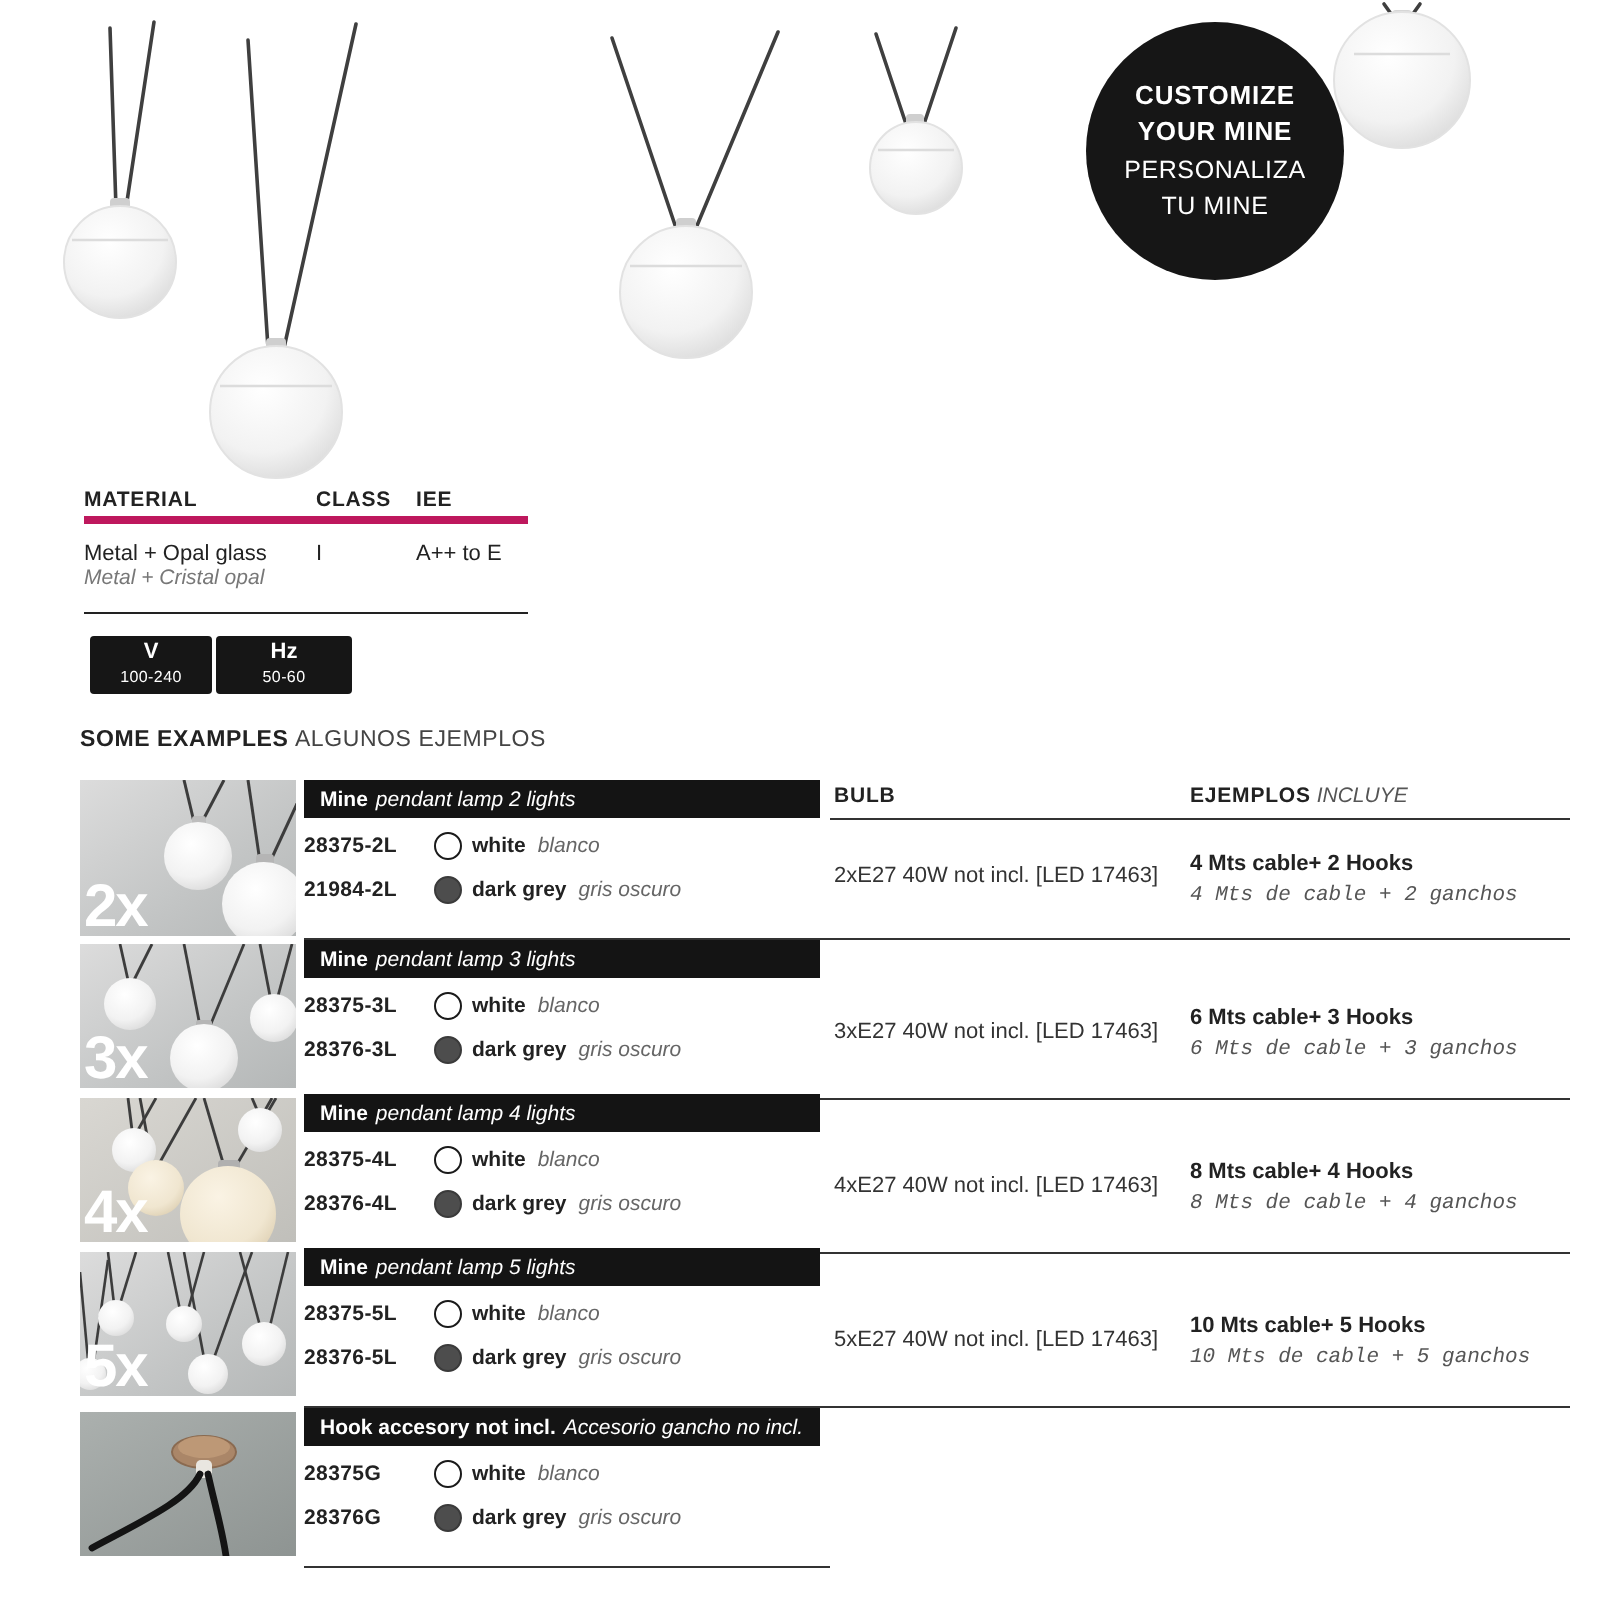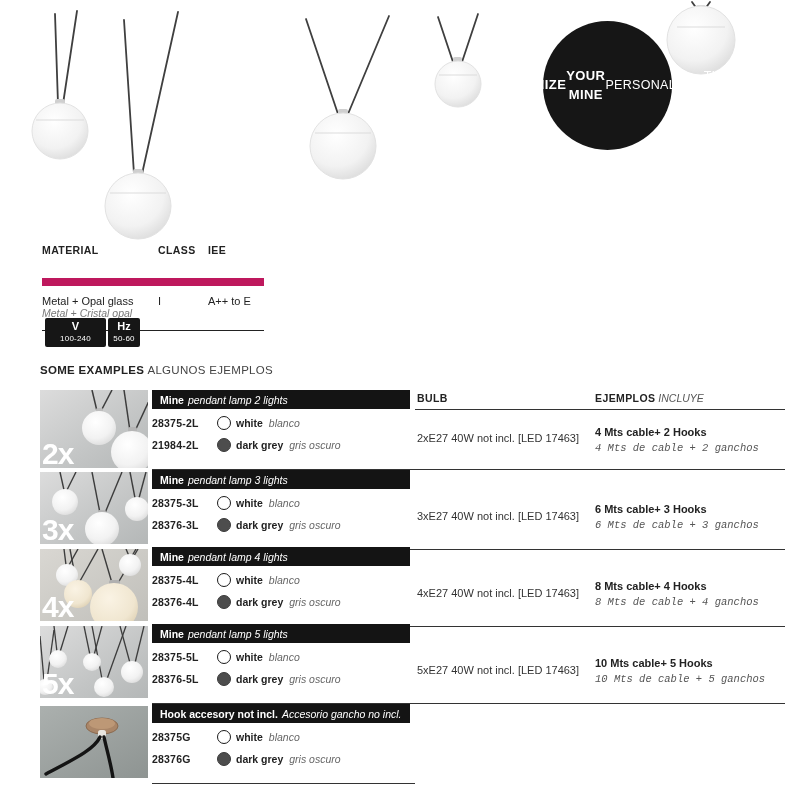--- a/index.html
+++ b/index.html
@@ -3,46 +3,46 @@
 <meta charset="utf-8">
 <style>
   * { margin:0; padding:0; box-sizing:border-box; }
   html,body { background:#ffffff; }
   body { font-family:"Liberation Sans", sans-serif; color:#222; }
   #page { position:relative; width:800px; height:800px; background:#fff; overflow:hidden; }
 
   
   #hero-svg { position:absolute; left:0; top:0; }
   .badge {
-    position:absolute; left:543px; top:21px; width:129px; height:129px;
+    position:absolute; left:543px; top:11px; width:129px; height:129px;
     background:#161616; border-radius:50%;
-    display:flex; align-items:center; justify-content:center;
+    display:flex; flex-direction:column; align-items:center; justify-content:center;
     color:#fff; text-align:center; line-height:1.45;
   }
   .badge .b-bold { font-size:13px; font-weight:bold; letter-spacing:.4px; }
   .badge .b-reg  { font-size:12.5px; font-weight:400; letter-spacing:.3px; }
 
   
   .specs { position:absolute; left:42px; top:244px; width:222px; }
   .specs-head {
     display:grid; grid-template-columns:116px 50px 56px;
     font-size:10.5px; font-weight:bold; letter-spacing:.4px;
-    padding-bottom:22px; border-bottom:8px solid #be185d;
+    padding-bottom:2px; border-bottom:4px solid #be185d;
   }
   .specs-row {
     display:grid; grid-template-columns:116px 50px 56px;
     padding:9px 0 11px 0; border-bottom:1.5px solid #222; font-size:11px;
   }
   .specs-row .es { font-style:italic; color:#777; font-size:10.5px; margin-top:2px; }
   .vhz { position:absolute; left:45px; top:318px; display:flex; gap:2px; }
   .vhz .vbox {
     background:#161616; color:#fff; border-radius:2px; text-align:center;
     padding:2px 0 3px 0; line-height:1.25;
   }
-  .vbox.v { width:61px; } .vbox.hz { width:32px; }
+  .vbox.v { width:61px; } .vbox.hz { width:68px; }
   .vbox .lab { font-size:11px; font-weight:bold; }
   .vbox .val { font-size:8px; letter-spacing:.2px; }
 
   
   .ex-heading { position:absolute; left:40px; top:364px; font-size:11.5px; }
   .ex-heading .en { font-weight:bold; letter-spacing:.3px; }
   .ex-heading .es { font-weight:400; color:#444; letter-spacing:.3px; }
 
   .row { position:absolute; left:40px; width:745px; height:80px; }
   .thumb {

